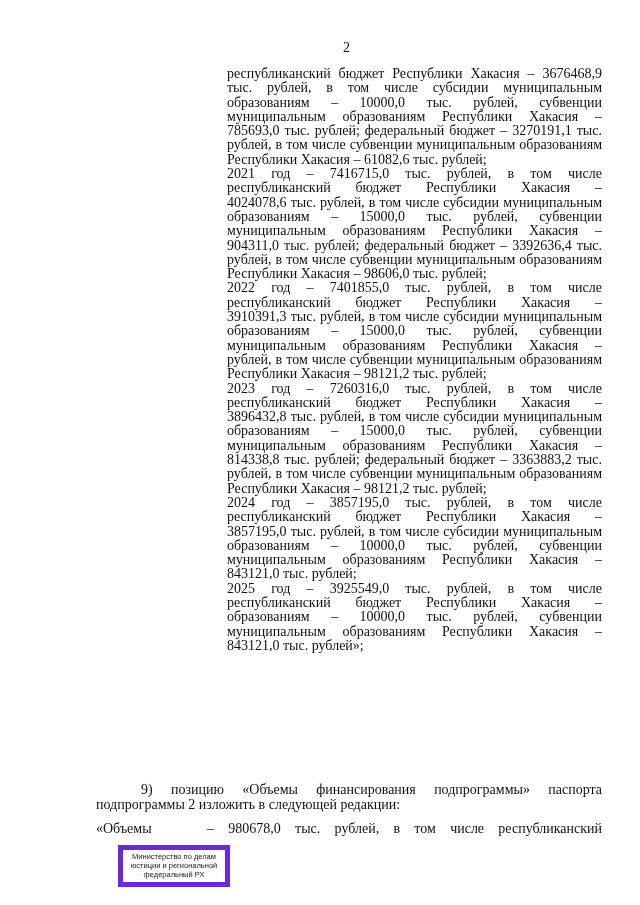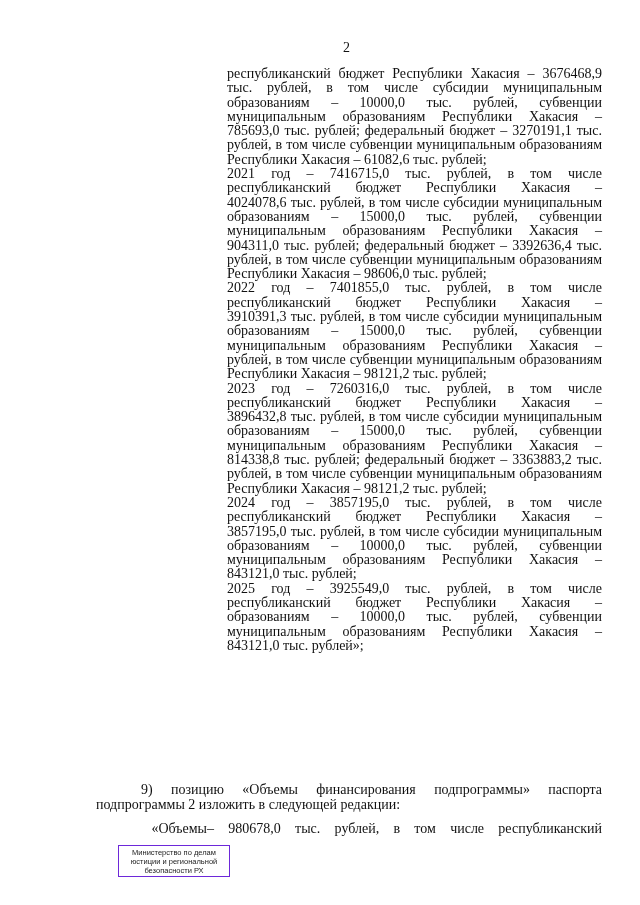--- a/index.html
+++ b/index.html
@@ -9,24 +9,24 @@
   .col { position: absolute; left: 227px; top: 67px; width: 375px; }
   .line { font-size: 14px; line-height: 14.3px; height: 14.3px; white-space: nowrap;
           text-align: justify; text-align-last: justify; }
   .line.last { text-align-last: left; }
   .full { position: absolute; left: 96px; width: 506px; }
   .p2a { top: 783px; }
   .p2b { top: 798px; }
   .p2c { top: 822px; }
   .p2a .line { text-indent: 45px; }
   .row { display: flex; font-size: 14px; line-height: 14.3px; }
-  .row .lbl { width: 111px; text-align: right; }
+  .row .lbl { width: 111px; }
   .row .val { flex: 1; text-align: justify; text-align-last: justify; white-space: nowrap; }
-  .stamp { position: absolute; left: 118px; top: 845px; width: 112px; height: 32px;
-           border: 1px solid #6d28d9; font-family: "Liberation Sans", sans-serif;
+  .stamp { position: absolute; left: 118px; top: 845px; width: 112px; height: 42px;
+           border: 5px solid #6d28d9; font-family: "Liberation Sans", sans-serif;
            font-size: 7.5px; line-height: 9px; text-align: center; padding-top: 2px;
            box-sizing: border-box; color: #222; }
 </style>
 </head>
 <body>
 
 <div class="page-num">2</div>
 
 <div class="col" id="col">
     <div class="line">республиканский бюджет Республики Хакасия – 3676468,9</div>
@@ -81,14 +81,14 @@
 <div class="full p2c">
   <div class="row">
     <span class="lbl">«Объемы</span>
     <span class="val">– 980678,0 тыс. рублей, в том числе республиканский</span>
   </div>
 </div>
 
 <div class="stamp">
   <div>Министерство по делам</div>
   <div>юстиции и региональной</div>
-  <div>безопасности РХ</div>
+  <div>федеральный РХ</div>
 </div>
 
 </body></html>

